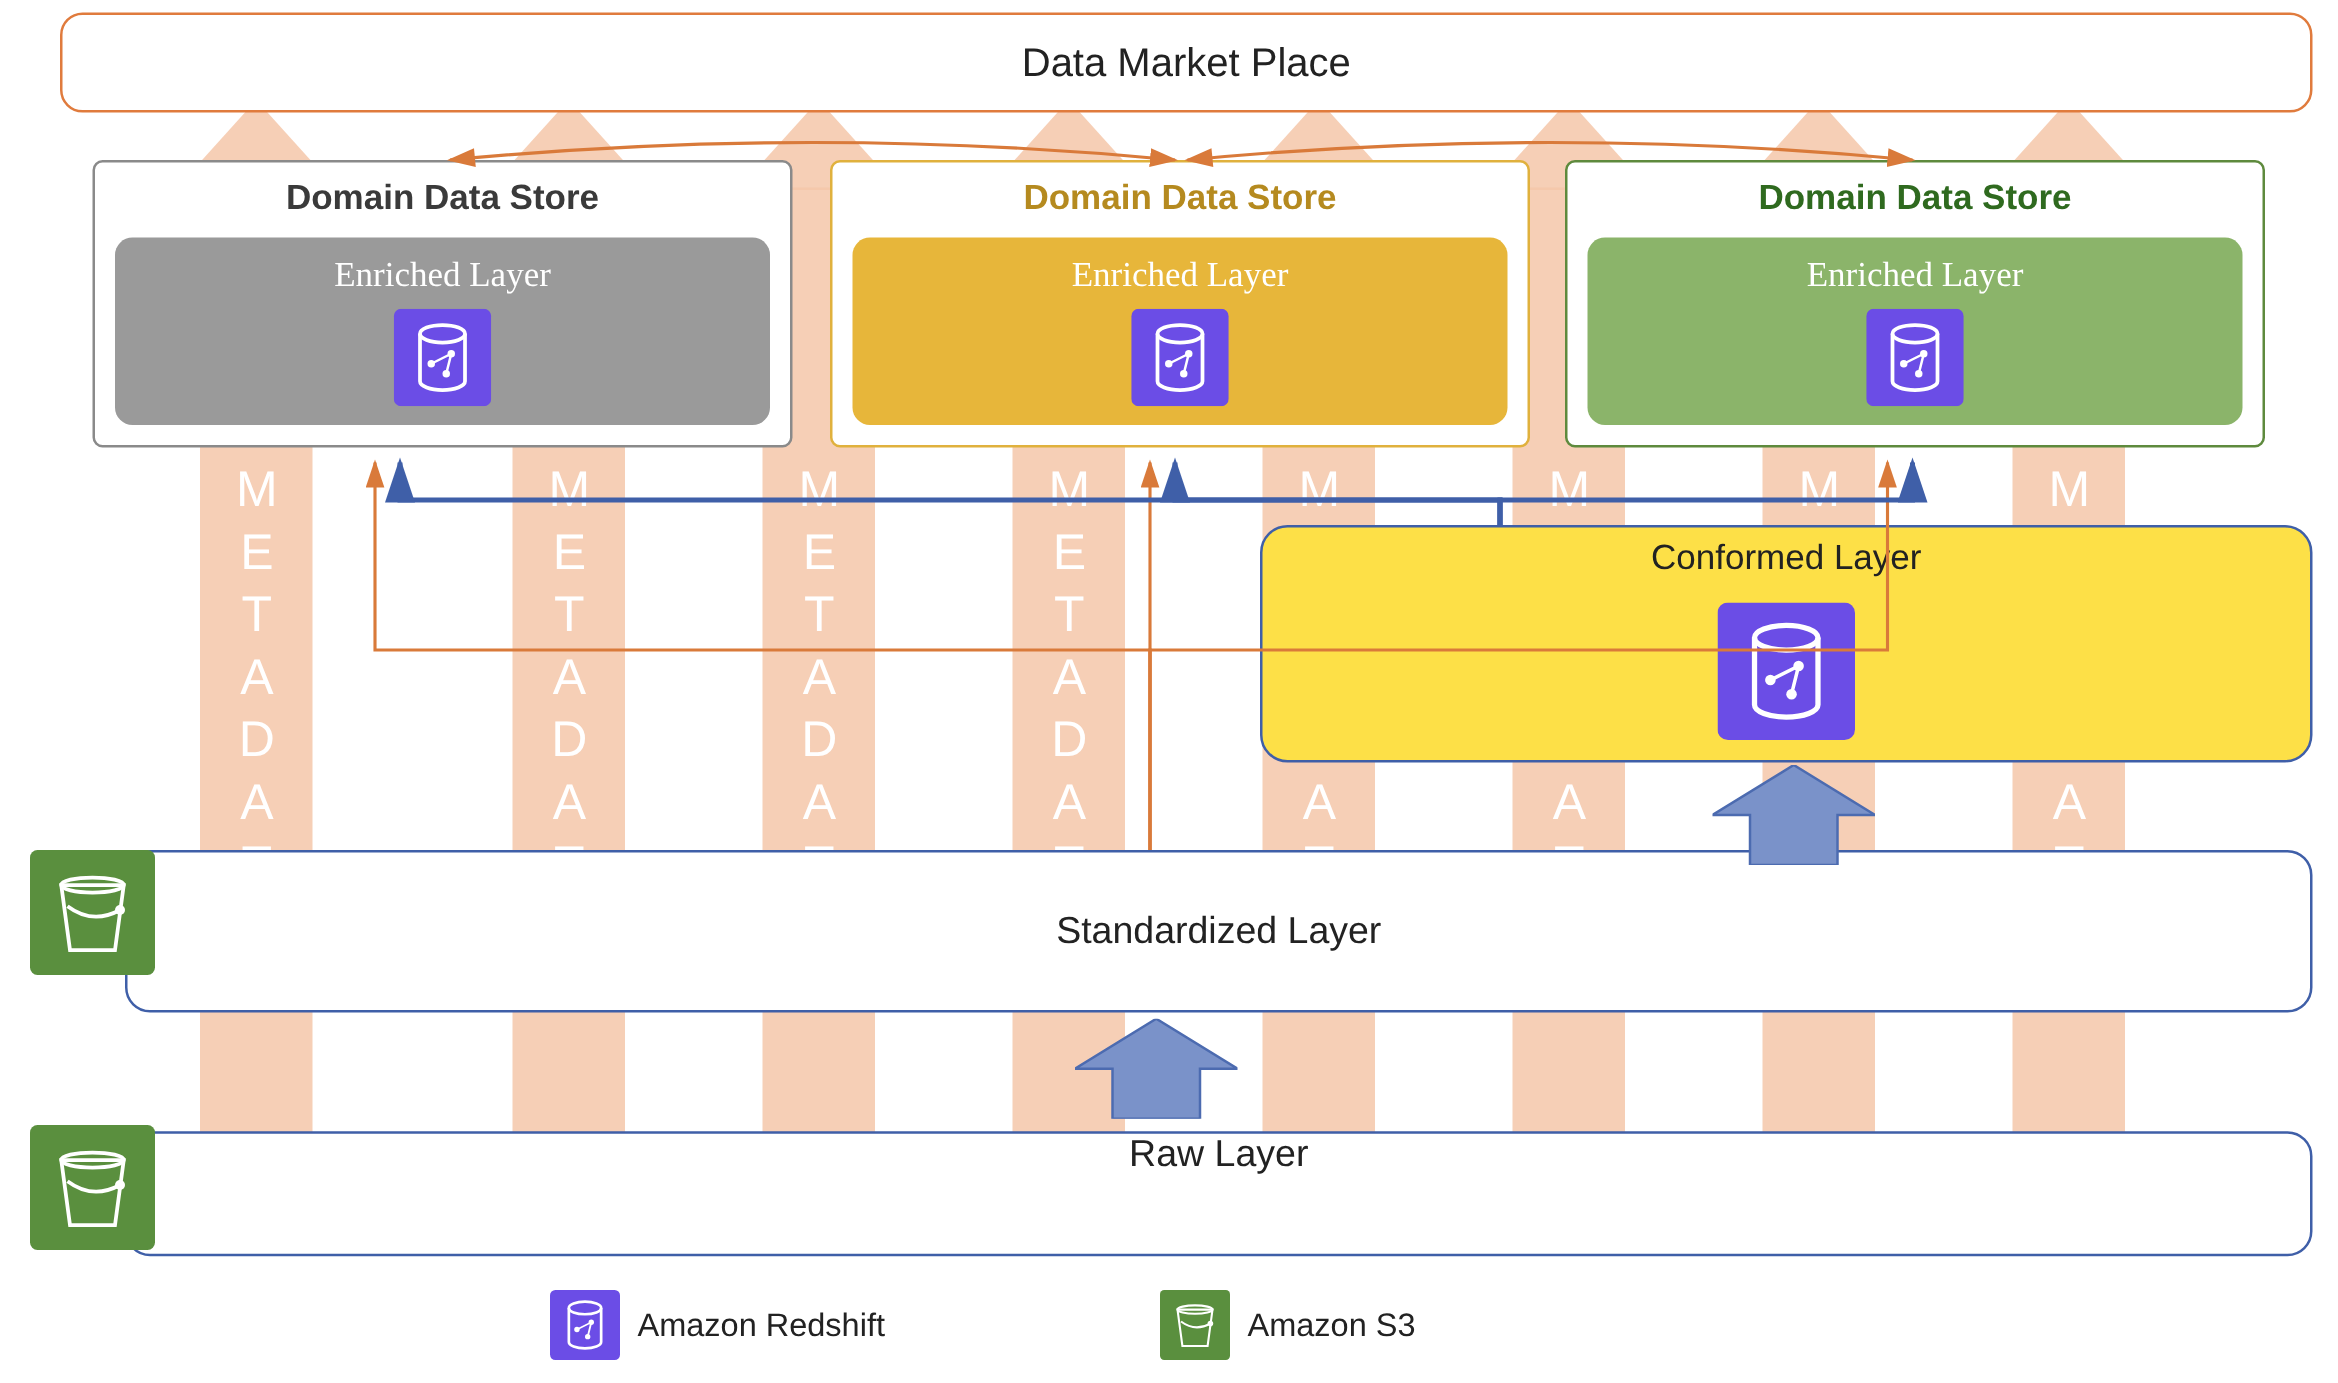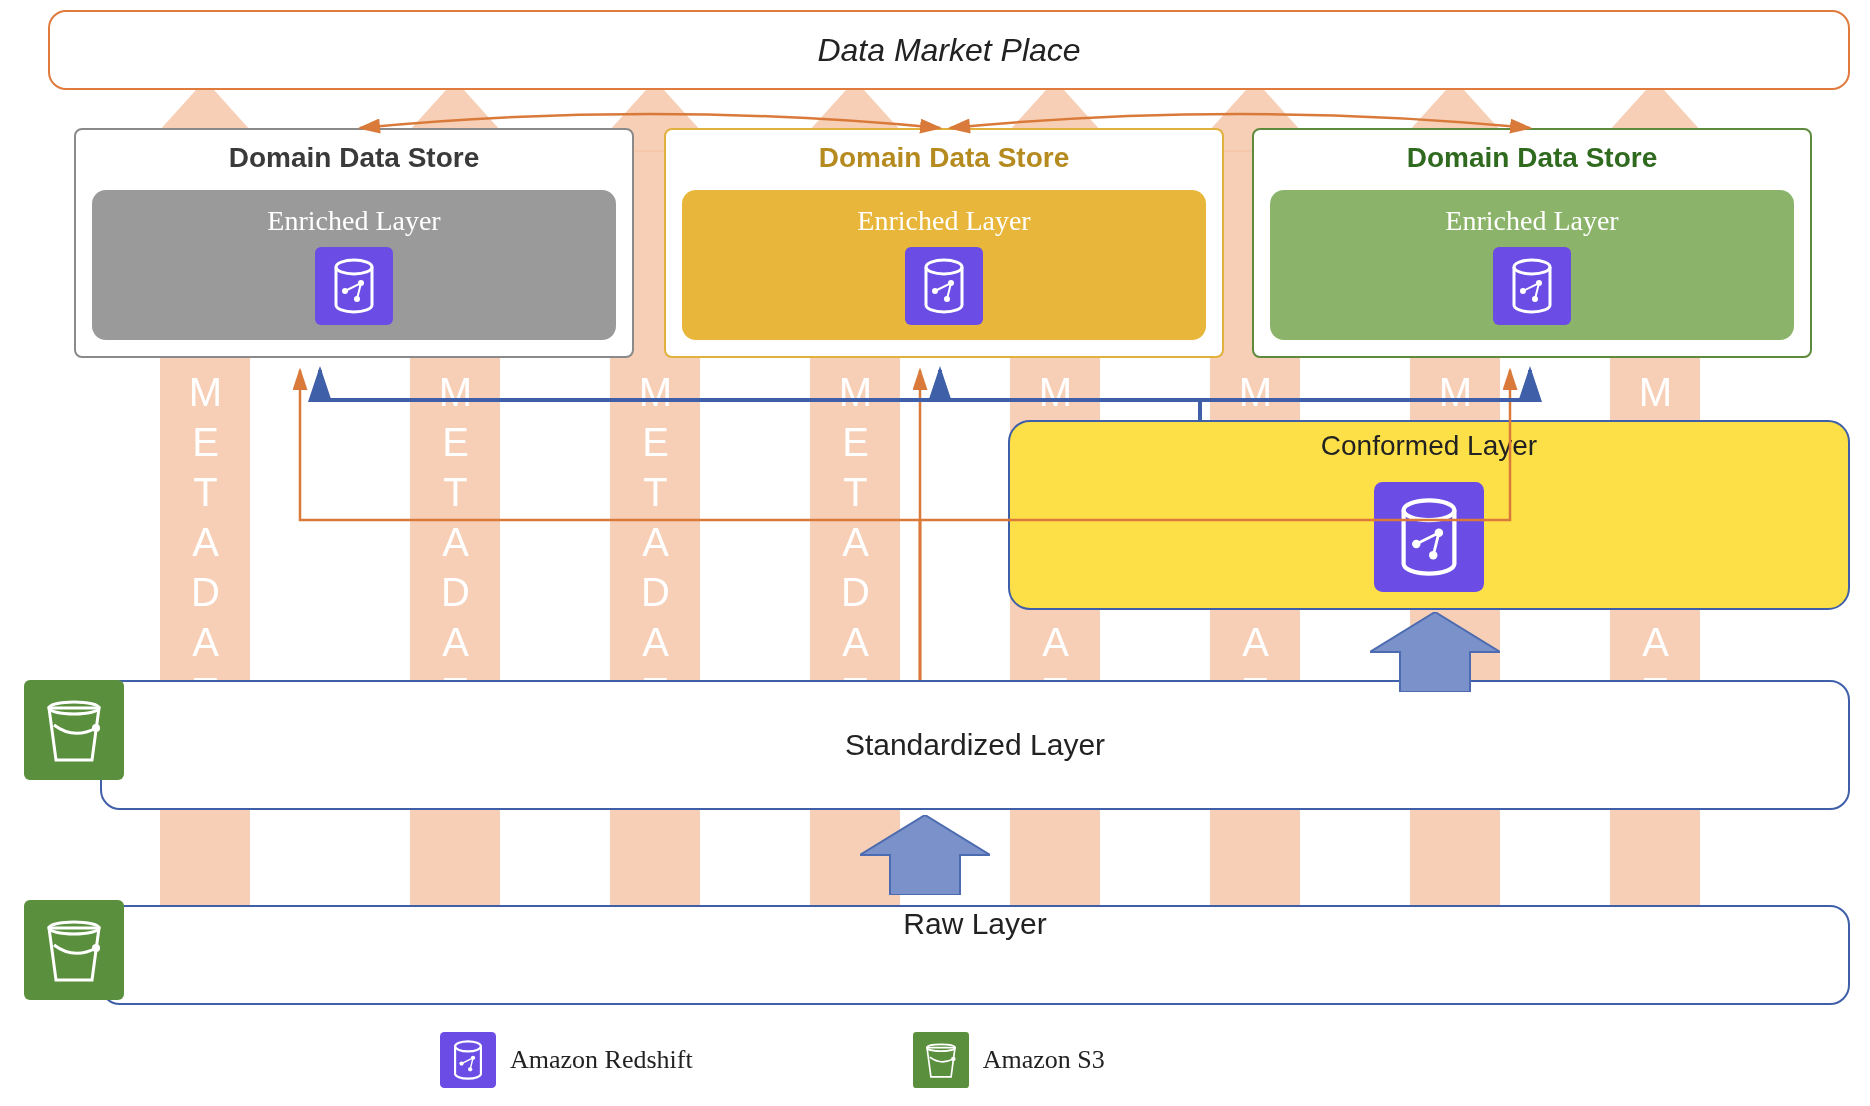--- a/index.html
+++ b/index.html
@@ -68,21 +68,20 @@
     height: 80px;
     border: 2px solid #e07b3d;
     border-radius: 18px;
     display: flex;
     align-items: center;
     justify-content: center;
     font-size: 32px;
     color: #222;
     background: #fff;
     z-index: 20;
-    font-style: italic;
   }
   
   .dds {
     position: absolute;
     top: 128px;
     width: 560px;
     height: 230px;
     border-radius: 8px;
     z-index: 20;
     background: #fff;
@@ -205,21 +204,20 @@
 
   
   .legend {
     position: absolute;
     bottom: 18px;
     left: 440px;
     display: flex;
     gap: 220px;
     align-items: center;
     z-index: 30;
-    font-family: Liberation Serif, serif;
   }
   .legend .item {
     display: flex;
     align-items: center;
     gap: 14px;
     font-size: 26px;
     color: #222;
   }
   .legend .redshift-icon, .legend .s3-icon {
     width: 56px;

